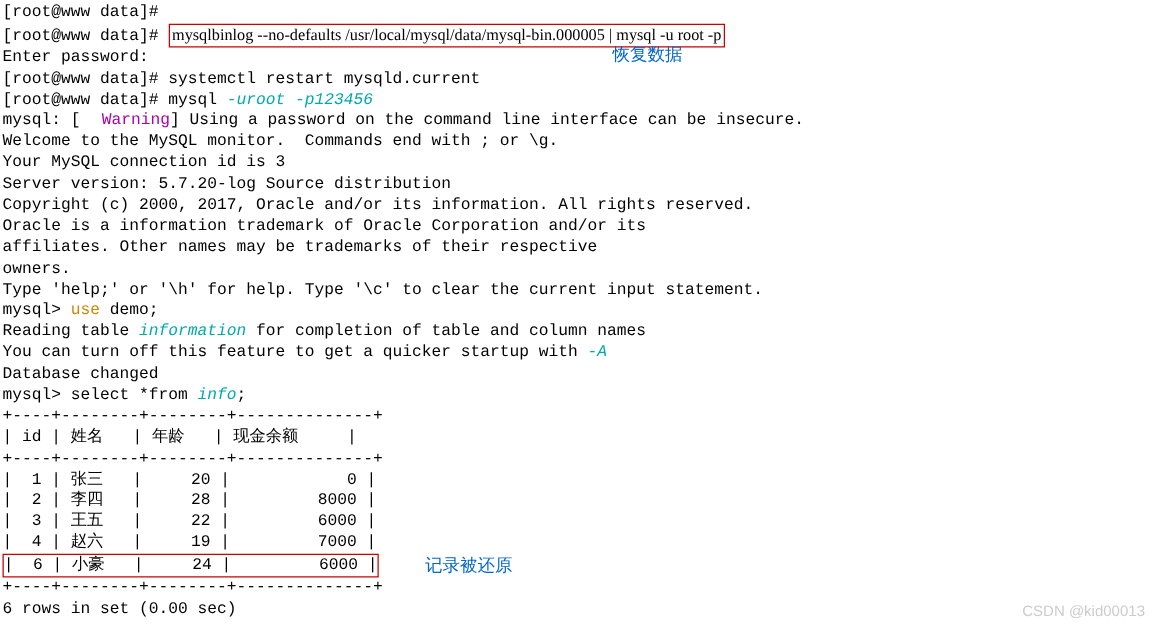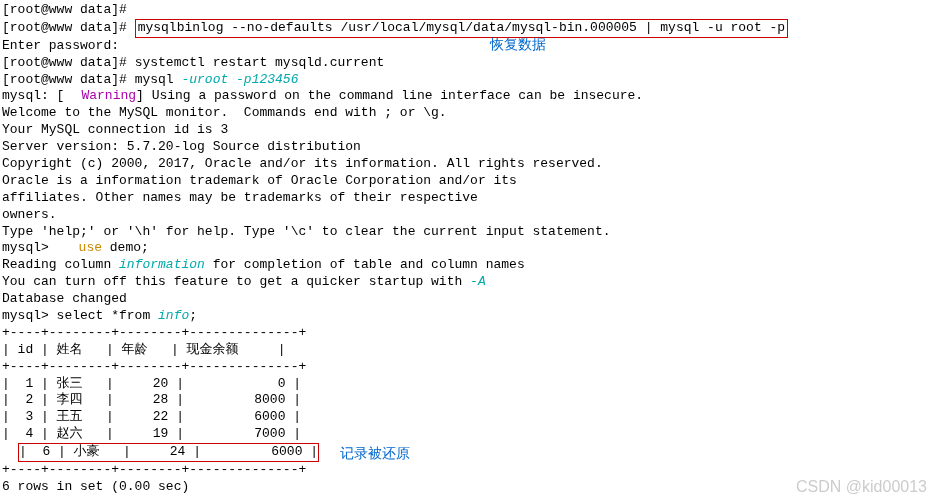--- a/index.html
+++ b/index.html
@@ -11,44 +11,44 @@
       color: #000;
       padding: 2px;
       width: 933px;
       height: 500px;
       position: relative;
       overflow: hidden;
     }
     .line { white-space: pre; }
     .cyan { color: #00aaaa; font-style: italic; }
     .purple { color: #aa00aa; margin-left: 17px; }
-    .orange { color: #cc8800; margin-left: 22px; }
+    .orange { color: #cc8800; }
     .red-box {
       border: 1.5px solid #cc0000;
       display: inline-block;
       padding: 0 2px;
+      font-family: Liberation Serif, serif;
     }
     .red-box-block {
       border: 1.5px solid #cc0000;
       display: block;
       width: fit-content;
-      margin-left: 16px;
     }
     .annotation {
       position: absolute;
       color: #0066cc;
       font-family: Liberation Serif, serif;
       font-size: 14px;
     }
     .watermark {
       position: absolute;
       bottom: 2px;
-      right: 6px;
+      right: 17px;
       color: #ccc;
-      font-size: 16px;
+      font-size: 12px;
       font-family: Arial, sans-serif;
     }
     .table-row { white-space: pre; }
   </style>
 </head>
 <body>
 
 <div class="line"><span>[root@www data]# </span></div>
 <div class="line"><span>[root@www data]# </span><span class="red-box">mysqlbinlog --no-defaults /usr/local/mysql/data/mysql-bin.000005 | mysql -u root -p</span></div>
 <div class="line">Enter password:</div>
@@ -61,21 +61,21 @@
 <div class="line"></div>
 <div class="line">Copyright (c) 2000, 2017, Oracle and/or its information. All rights reserved.</div>
 <div class="line"></div>
 <div class="line">Oracle is a information trademark of Oracle Corporation and/or its</div>
 <div class="line">affiliates. Other names may be trademarks of their respective</div>
 <div class="line">owners.</div>
 <div class="line"></div>
 <div class="line">Type 'help;' or '\h' for help. Type '\c' to clear the current input statement.</div>
 <div class="line"></div>
 <div class="line"><span>mysql&gt; </span><span class="orange">use</span><span> demo;</span></div>
-<div class="line"><span>Reading column </span><span class="cyan">information</span><span> for completion of table and column names</span></div>
+<div class="line"><span>Reading table </span><span class="cyan">information</span><span> for completion of table and column names</span></div>
 <div class="line"><span>You can turn off this feature to get a quicker startup with </span><span class="cyan">-A</span></div>
 <div class="line"></div>
 <div class="line">Database changed</div>
 <div class="line"><span>mysql&gt; select *from </span><span class="cyan">info</span><span>;</span></div>
 <div class="table-row">+----+--------+--------+--------------+</div>
 <div class="table-row">| id | 姓名   | 年龄   | 现金余额     |</div>
 <div class="table-row">+----+--------+--------+--------------+</div>
 <div class="table-row">|  1 | 张三   |     20 |            0 |</div>
 <div class="table-row">|  2 | 李四   |     28 |         8000 |</div>
 <div class="table-row">|  3 | 王五   |     22 |         6000 |</div>

